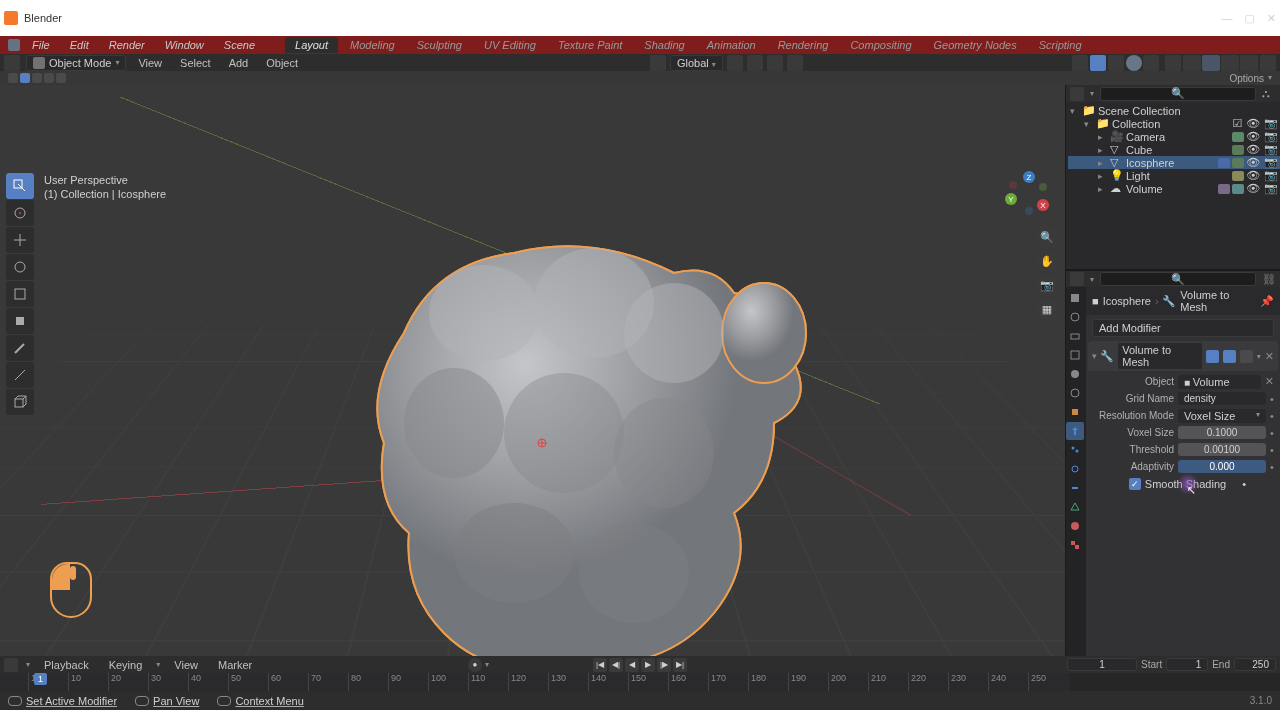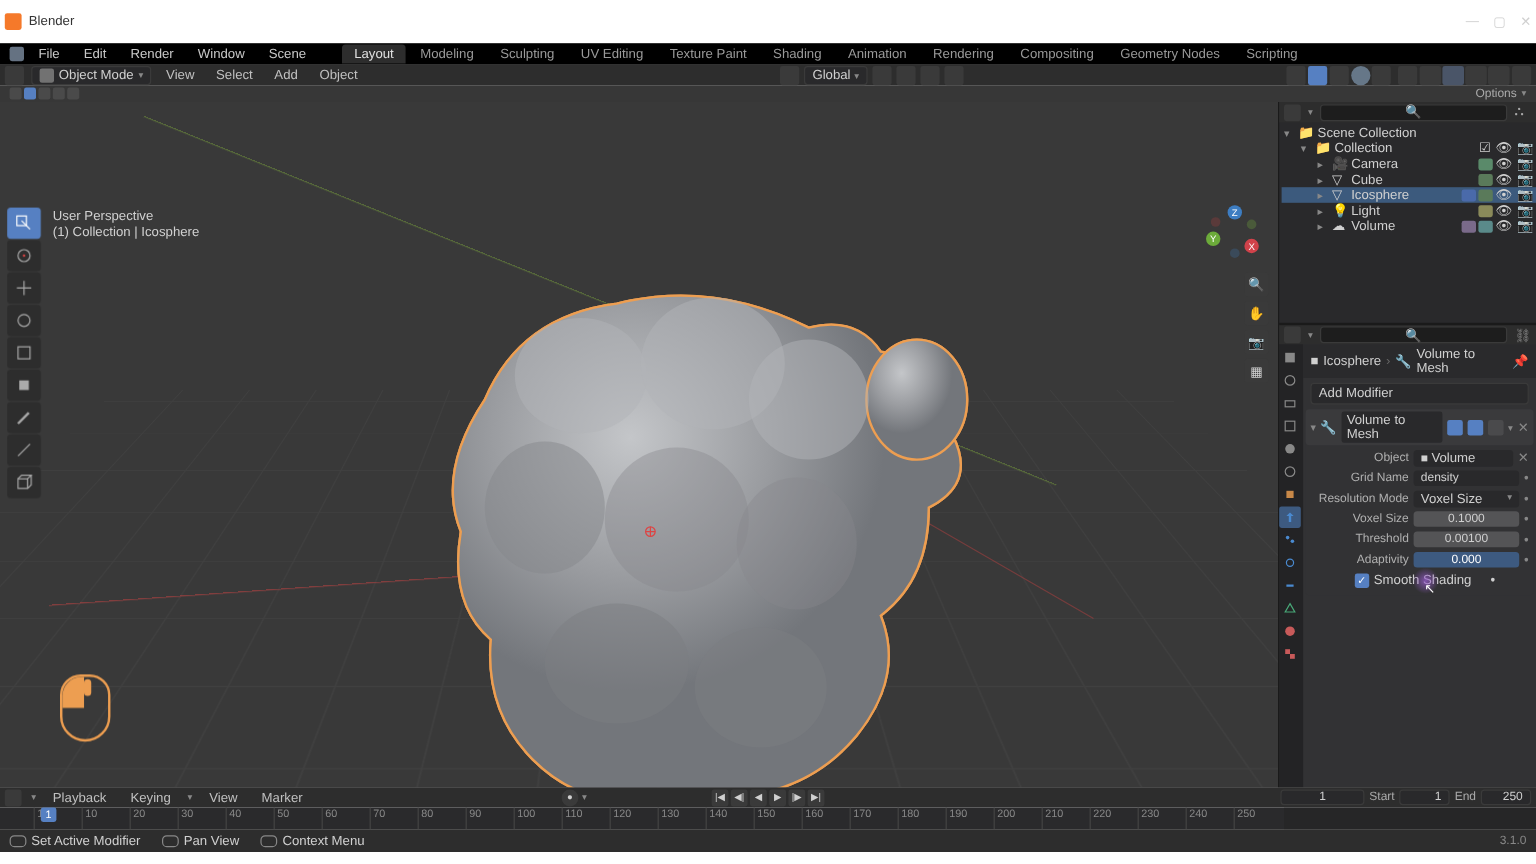--- a/index.html
+++ b/index.html
@@ -4,21 +4,21 @@
 <style>
 * { margin: 0; padding: 0; box-sizing: border-box; font-family: -apple-system, BlinkMacSystemFont, 'Segoe UI', sans-serif; font-size: 11px; color: #d0d0d0; }
 body { width: 1280px; height: 720px; background: #fff; overflow: hidden; position: relative; }
 
 .titlebar { height: 36px; background: #fff; display: flex; align-items: center; padding: 0 4px; gap: 6px; }
 .titlebar .logo { width: 14px; height: 14px; background: #f5792a; border-radius: 2px; }
 .titlebar .title { color: #333; font-size: 11px; }
 .titlebar .win-controls { margin-left: auto; display: flex; gap: 12px; color: #333; font-size: 14px; }
 .titlebar .win-controls span { cursor: pointer; }
 
-.menubar { height: 18px; background: #000000; display: flex; align-items: center; padding: 0 8px; gap: 4px; }
+.menubar { height: 18px; background: #7f1d1d; display: flex; align-items: center; padding: 0 8px; gap: 4px; font-style: italic; }
 .menubar .blender-icon { width: 12px; height: 12px; background: #657282; border-radius: 2px; }
 .menubar .menu-item { color: #c8c8c8; padding: 2px 8px; cursor: pointer; }
 .menubar .tabs { display: flex; margin-left: 18px; gap: 2px; }
 .menubar .tab { padding: 2px 10px; color: #999; cursor: pointer; border-radius: 3px 3px 0 0; }
 .menubar .tab.active { background: #2d2d2d; color: #e0e0e0; }
 .menubar .right-group { margin-left: auto; display: flex; align-items: center; gap: 4px; }
 .menubar .scene-field { background: #1d1d1d; border: 1px solid #3a3a3a; padding: 1px 6px; border-radius: 3px; width: 70px; color: #ccc; }
 .menubar .icon-btn { width: 16px; height: 16px; background: #3a3a3a; border-radius: 2px; cursor: pointer; }
 
 .toolbar2 { height: 17px; background: #2d2d2d; display: flex; align-items: center; padding: 0 4px; gap: 6px; }
@@ -133,21 +133,21 @@
 .timeline .tnum { background: #29292b; border: 1px solid #3a3a3a; padding: 0 6px; border-radius: 3px; width: 42px; text-align: right; font-size: 10px; }
 .timeline .tlbl { font-size: 10px; color: #aaa; }
 
 .timeruler { height: 18px; background: #2a2a2c; display: flex; align-items: center; position: relative; }
 .timeruler .ticks { position: absolute; inset: 0; display: flex; padding-left: 28px; }
 .timeruler .tick { flex: 0 0 40px; font-size: 9px; color: #888; border-left: 1px solid #444; padding-left: 2px; }
 .timeruler .curframe { position: absolute; left: 34px; top: 0; background: #5680c2; color: #fff; padding: 1px 4px; border-radius: 2px; font-size: 9px; }
 .timeruler .endshade { position: absolute; right: 0; top: 0; bottom: 0; width: 210px; background: #222; opacity: 0.5; }
 
 .statusbar { height: 19px; background: #2d2d2d; display: flex; align-items: center; padding: 0 8px; gap: 18px; }
-.statusbar .sitem { display: flex; align-items: center; gap: 4px; font-size: 10px; color: #aaa; }
+.statusbar .sitem { display: flex; align-items: center; gap: 4px; font-size: 10px; color: #aaa; text-decoration: underline; }
 .statusbar .micon { width: 14px; height: 10px; border: 1px solid #888; border-radius: 4px; }
 .statusbar .version { margin-left: auto; font-size: 10px; color: #888; }
 
 .icon-camera { fill: #e8944a; }
 .icon-mesh { fill: #e8944a; }
 .icon-light { fill: #e8944a; }
 .icon-volume { fill: #e8944a; }
 </style>
 </head>
 <body>

